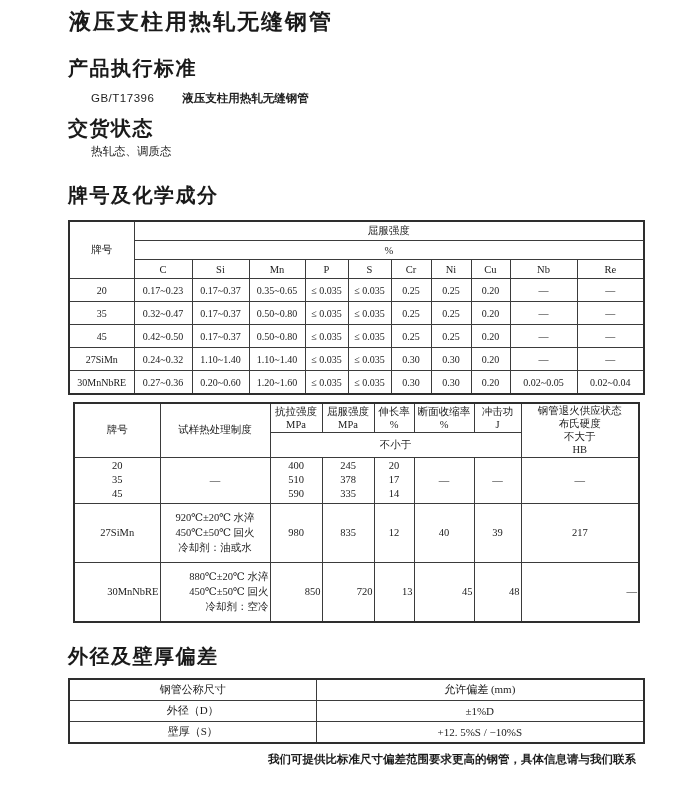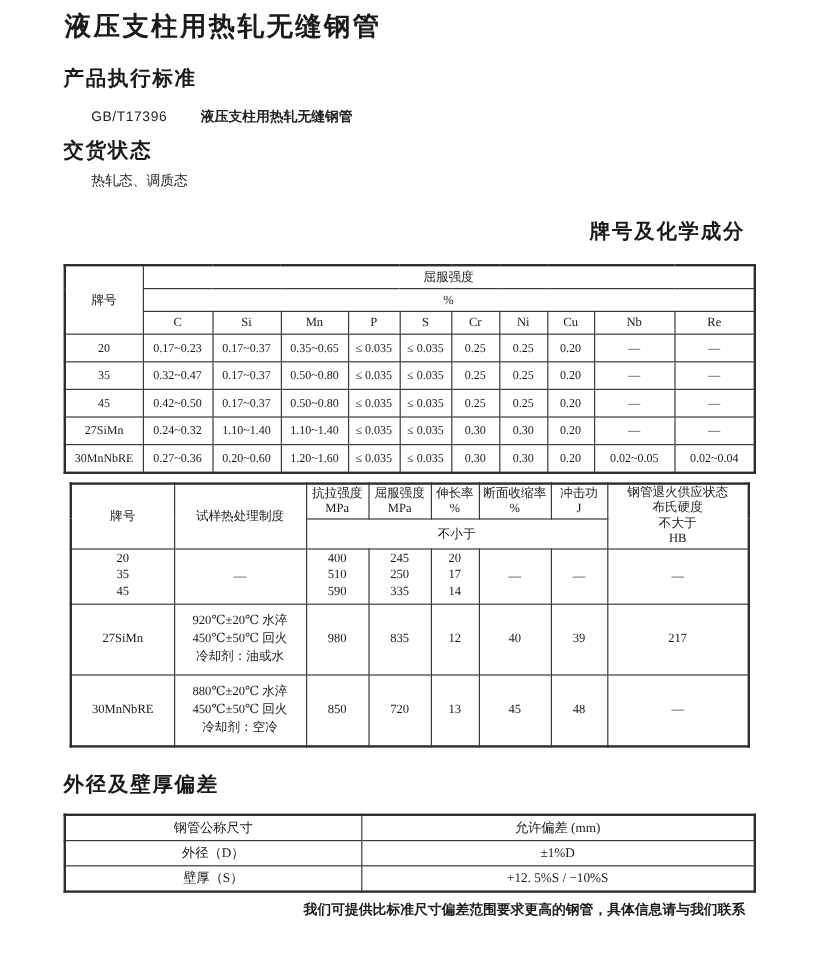--- a/index.html
+++ b/index.html
@@ -12,39 +12,39 @@
     height: 800px;
     overflow: hidden;
     font-family: "Liberation Serif", "DejaVu Serif", serif;
     color: #1a1a1a;
   }
   .page {
     box-sizing: border-box;
     width: 625px;
     height: 800px;
     padding: 6px 4px 0 53px;
+    margin-left: 15px;
   }
   .doc-title {
     margin: 2px 0 0 1px;
     font-size: 22px;
     line-height: 28px;
     font-weight: bold;
     letter-spacing: 2px;
   }
   .section-heading {
     margin: 0;
-    font-size: 17px;
+    font-size: 20px;
     line-height: 20px;
     font-weight: bold;
     letter-spacing: 1.5px;
-    font-family: Liberation Mono, monospace;
   }
   .h-standard   { margin-top: 22px; }
   .h-delivery   { margin-top: 13px; }
-  .h-chemical   { margin-top: 27px; text-align: right; }
+  .h-chemical   { margin-top: 27px; }
   .h-mechanical { margin-top: 11px; }
   .h-deviation  { margin-top: 23px; }
   .body-line {
     margin: 13px 0 0 23px;
     font-size: 11.5px;
     line-height: 14px;
     font-family: "Liberation Sans", "DejaVu Sans", sans-serif;
     color: #222;
   }
   .body-line .std-code { letter-spacing: 0.5px; }
@@ -70,21 +70,21 @@
   .chem-table tbody td { height: 22px; }
   
   .mech-table { margin-top: 7px; margin-left: 5px; width: 565px; }
   .mech-table td { font-size: 10.5px; }
   .mech-table .hd div { line-height: 13px; }
   .mech-table .row-head { height: 29px; }
   .mech-table .row-min  { height: 25px; }
   .mech-table td div { line-height: 14px; }
   .mech-table .r0 td { height: 45px; }
   .mech-table .r1 td { height: 58px; }
-  .mech-table .r2 td { height: 58px; }
+  .mech-table .r2 td { height: 58px; text-align: right; }
   .mech-table .heat-cell div { line-height: 15px; }
   
   .dev-table { margin-top: 12px; }
   .dev-table td { height: 20px; font-size: 11px; }
   .footer-note {
     margin: 8px 0 0 0;
     font-size: 11.5px;
     line-height: 14px;
     font-weight: bold;
     font-family: "Liberation Sans", "DejaVu Sans", sans-serif;
@@ -268,21 +268,21 @@
         <td class="heat-cell">
           <div>—</div>
         </td>
         <td>
           <div>400</div>
           <div>510</div>
           <div>590</div>
         </td>
         <td>
           <div>245</div>
-          <div>250</div>
+          <div>378</div>
           <div>335</div>
         </td>
         <td>
           <div>20</div>
           <div>17</div>
           <div>14</div>
         </td>
         <td>—</td>
         <td>—</td>
         <td>—</td>

